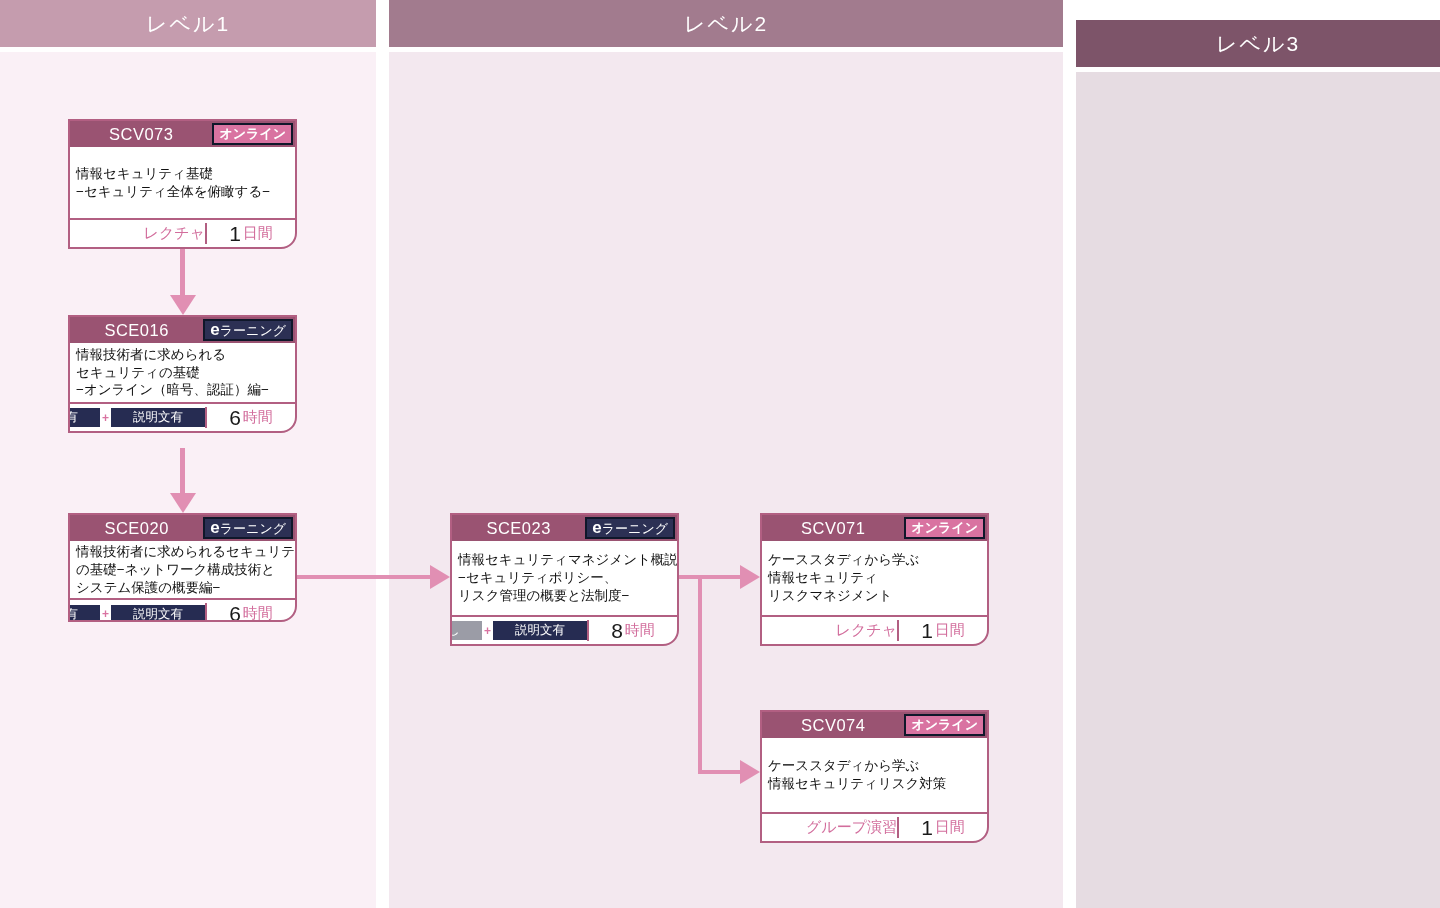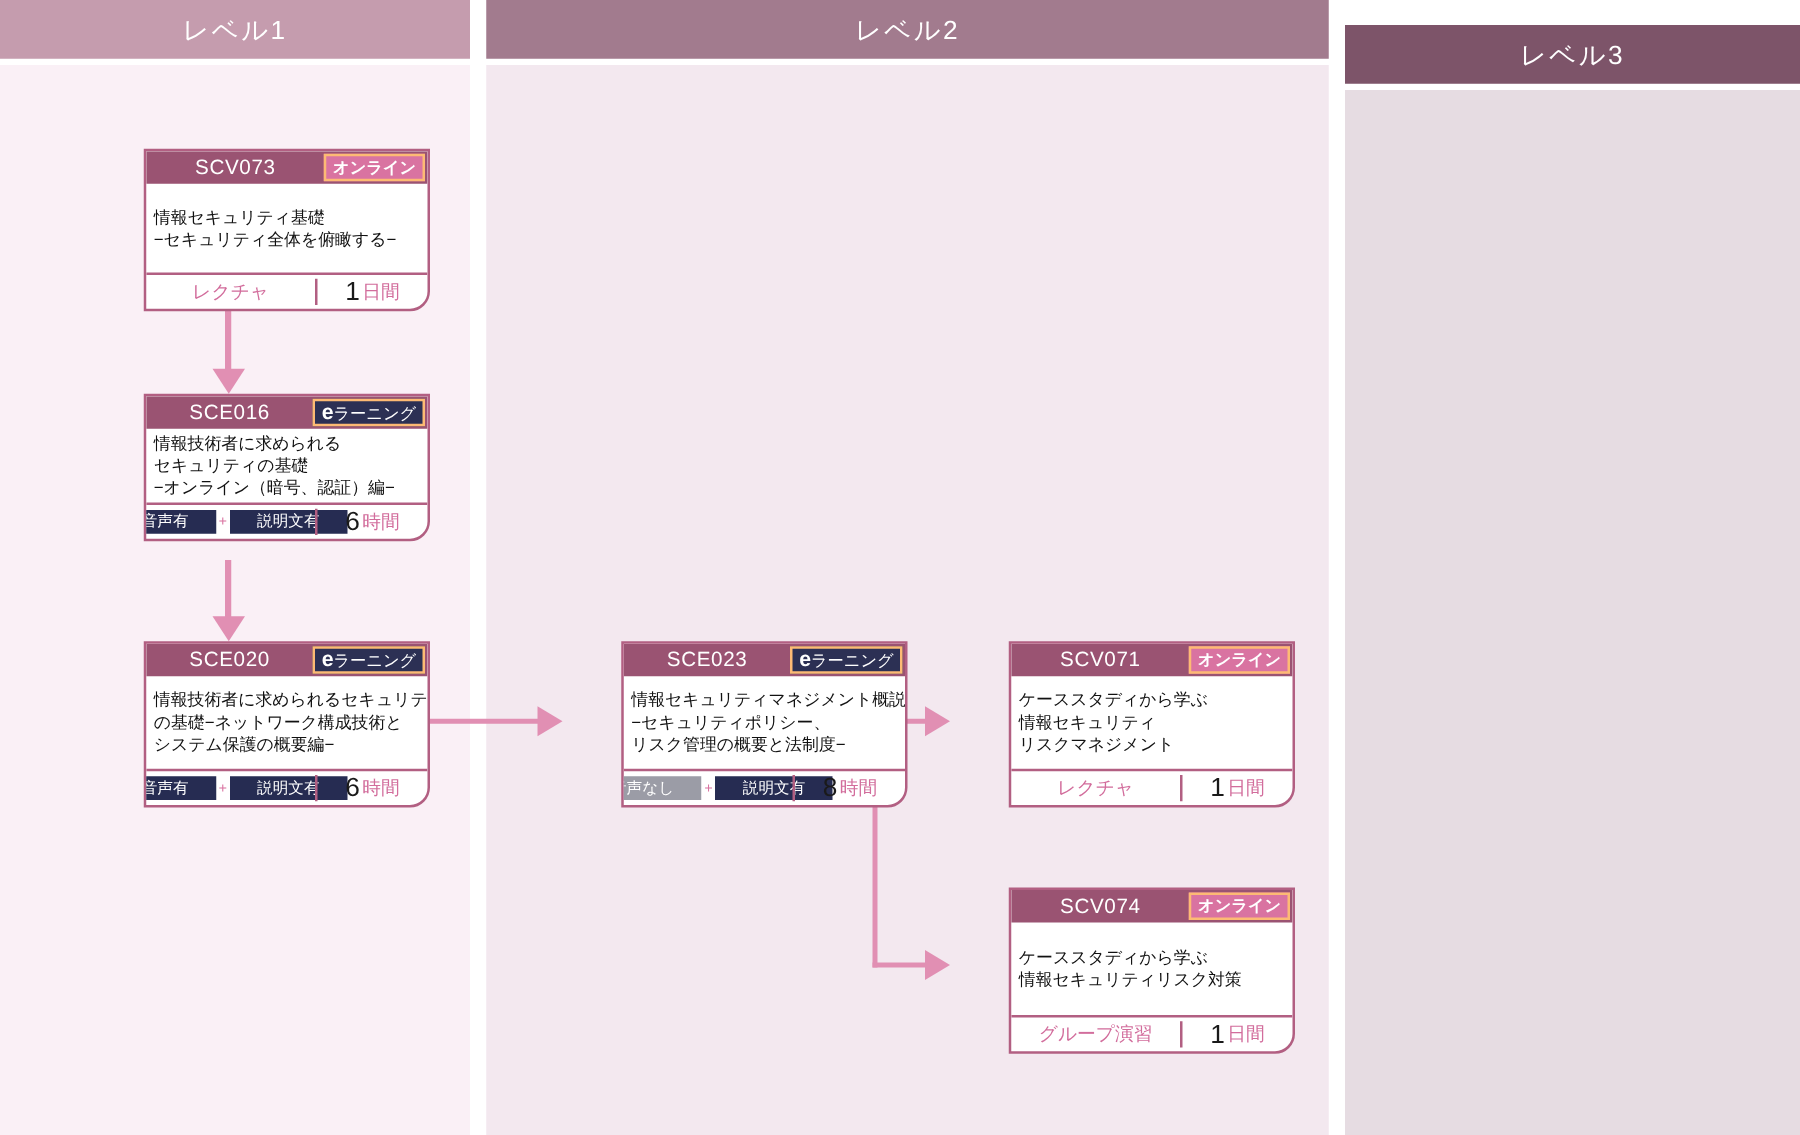--- a/index.html
+++ b/index.html
@@ -16,33 +16,33 @@
   .col1 .col-bg { background:#faf0f6; }
   .col2 { left:389px; width:674px;border-radius:25px; }
   .col2 .col-header { background:#a27b8e; }
   .col2 .col-bg { background:#f3e8ef; }
   .col3 { left:1076px; width:364px;margin-top:20px; }
   .col3 .col-header { background:#7d5469; }
   .col3 .col-bg { background:#e6dce2; }
 
   
   .card { position:absolute; width:229px; background:#ffffff; border:2px solid #b25f82;
-          border-radius:0 0 16px 0; overflow:hidden; display:flex; flex-direction:column; cursor:pointer;margin-left:47px; }
+          border-radius:0 0 16px 0; overflow:hidden; display:flex; flex-direction:column; cursor:pointer; }
   .card-header { height:26px; flex:0 0 26px; background:#9a5372; display:flex; align-items:center; }
   .card-code { flex:1; text-align:center; color:#ffffff; font-size:16.5px; letter-spacing:0.5px; }
-  .badge { flex:0 0 auto; margin-right:2px; border:2px solid #fdba74; color:#ffffff;
+  .badge { flex:0 0 auto; margin-right:2px; border:2px solid #0f172a; color:#ffffff;
            height:22px; line-height:18px; padding:0 5px; font-size:13px; white-space:nowrap; display:block; }
   .badge.online { background:#d973a1; font-weight:bold; }
   .badge.elearn { background:#2c3054; }
   .badge.elearn::first-letter { font-size:17px; font-weight:bold; }
   .card-body { flex:1; display:flex; flex-direction:column; justify-content:center;
                padding:2px 6px; color:#111111; font-size:13.5px; line-height:1.32; }
   .card-body div { white-space:nowrap; }
   .card-footer { flex:0 0 29px; height:29px; border-top:2px solid #b25f82; display:flex; align-items:center; }
-  .footer-left { width:60%; height:100%; display:flex; align-items:center; justify-content:center; gap:2px;font-family:Liberation Serif, serif; }
+  .footer-left { width:60%; height:100%; display:flex; align-items:center; justify-content:flex-end; gap:2px; }
   .footer-divider { width:2px; height:78%; background:#b25f82; }
   .footer-right { flex:1; height:100%; display:flex; align-items:center; justify-content:center; gap:2px; }
   .type-text { color:#d26d9c; font-size:15px; }
   .mini-badge { color:#ffffff; font-size:12.5px; line-height:1; padding:3px 22px; white-space:nowrap; }
   .mini-badge.navy { background:#262c52; }
   .mini-badge.gray { background:#9b9ca6; }
   .plus { color:#d973a1; font-size:12px; font-weight:bold; }
   .num { font-size:21px; color:#1a1a1a; }
   .unit { color:#d26d9c; font-size:15px; }
 
@@ -133,21 +133,21 @@
         <span class="mini-badge navy">説明文有</span>
       </div>
       <div class="footer-divider"></div>
       <div class="footer-right">
         <span class="num">6</span>
         <span class="unit">時間</span>
       </div>
     </div>
   </div>
 
-  <div class="card" style="left:68px; top:513px; height:133px;">
+  <div class="card" style="left:68px; top:513px; height:109px;">
     <div class="card-header">
       <span class="card-code">SCE020</span>
       <span class="badge elearn">eラーニング</span>
     </div>
     <div class="card-body">
       <div>情報技術者に求められるセキュリティ</div>
       <div>の基礎−ネットワーク構成技術と</div>
       <div>システム保護の概要編−</div>
     </div>
     <div class="card-footer">

